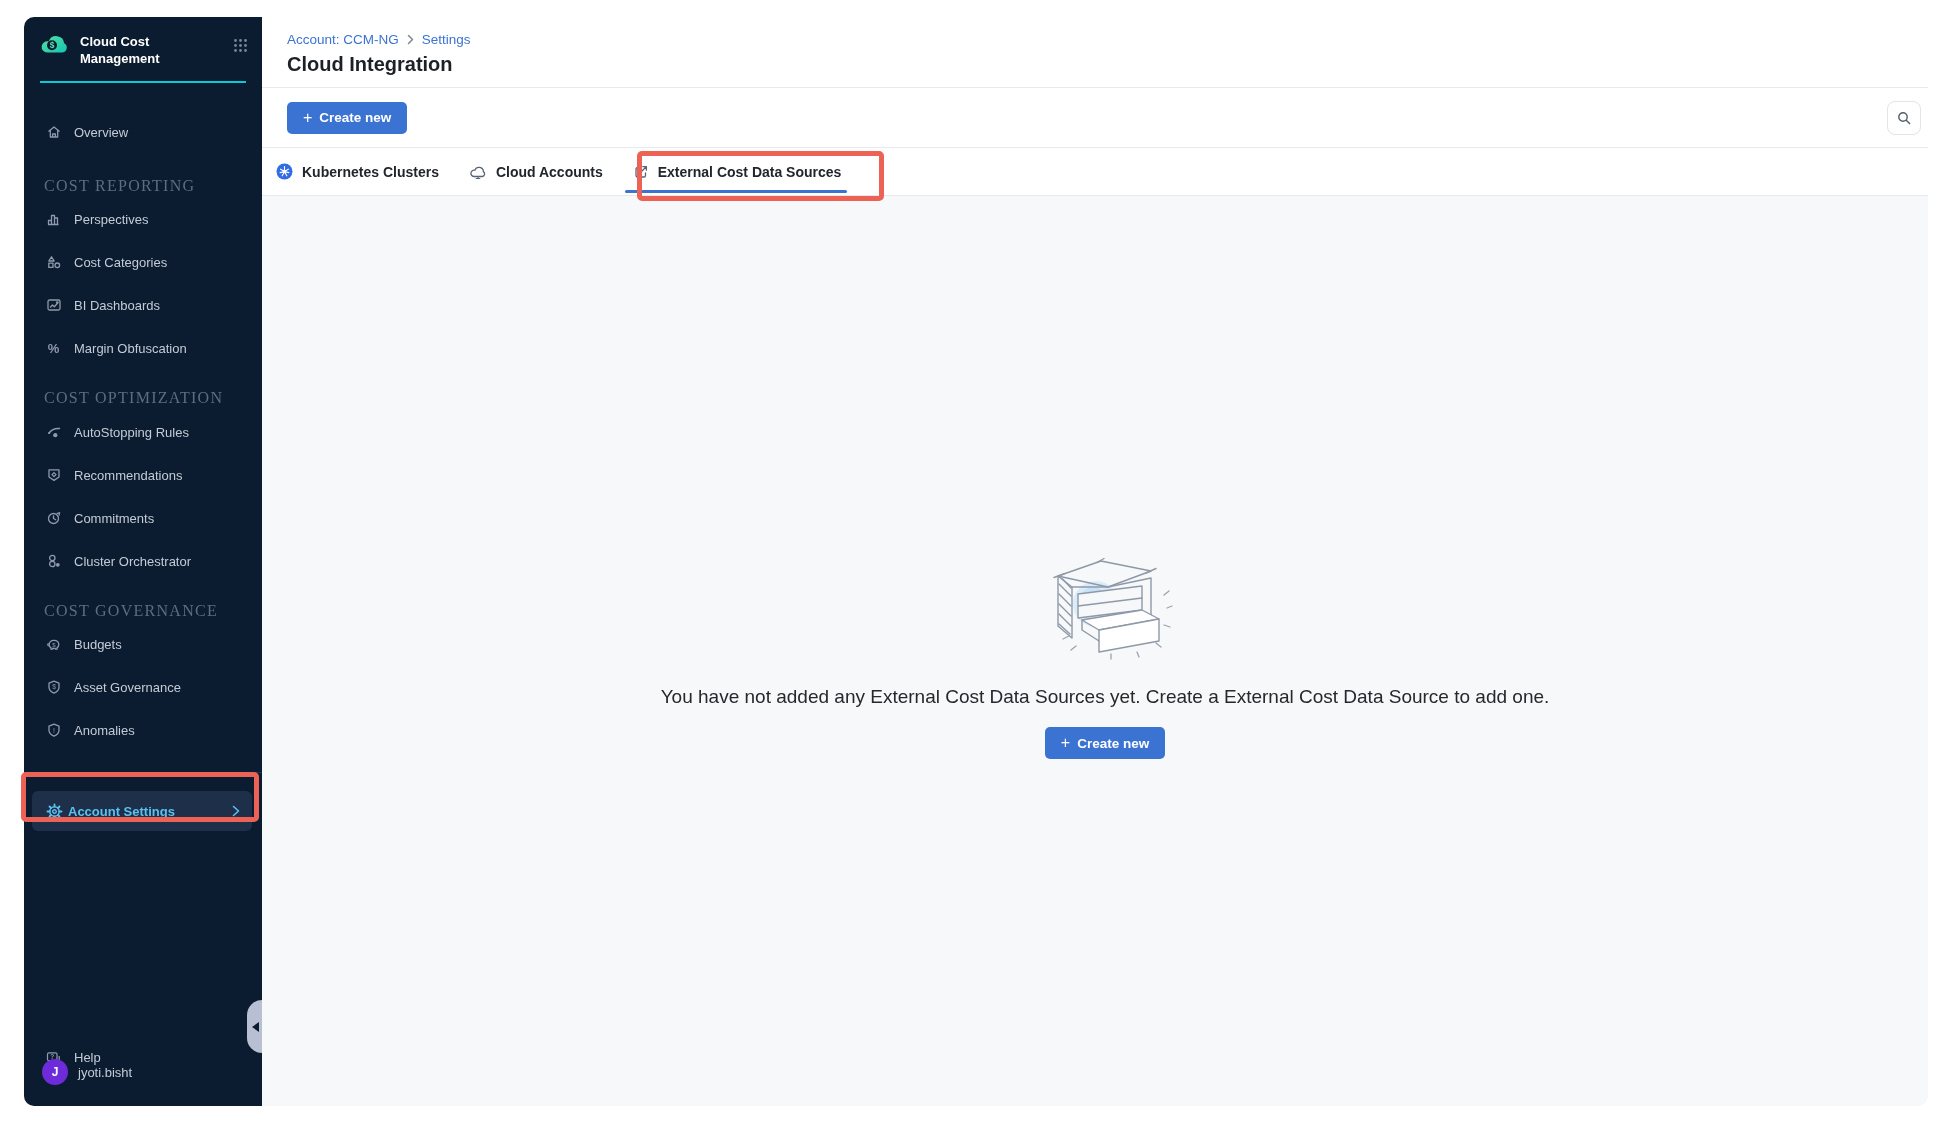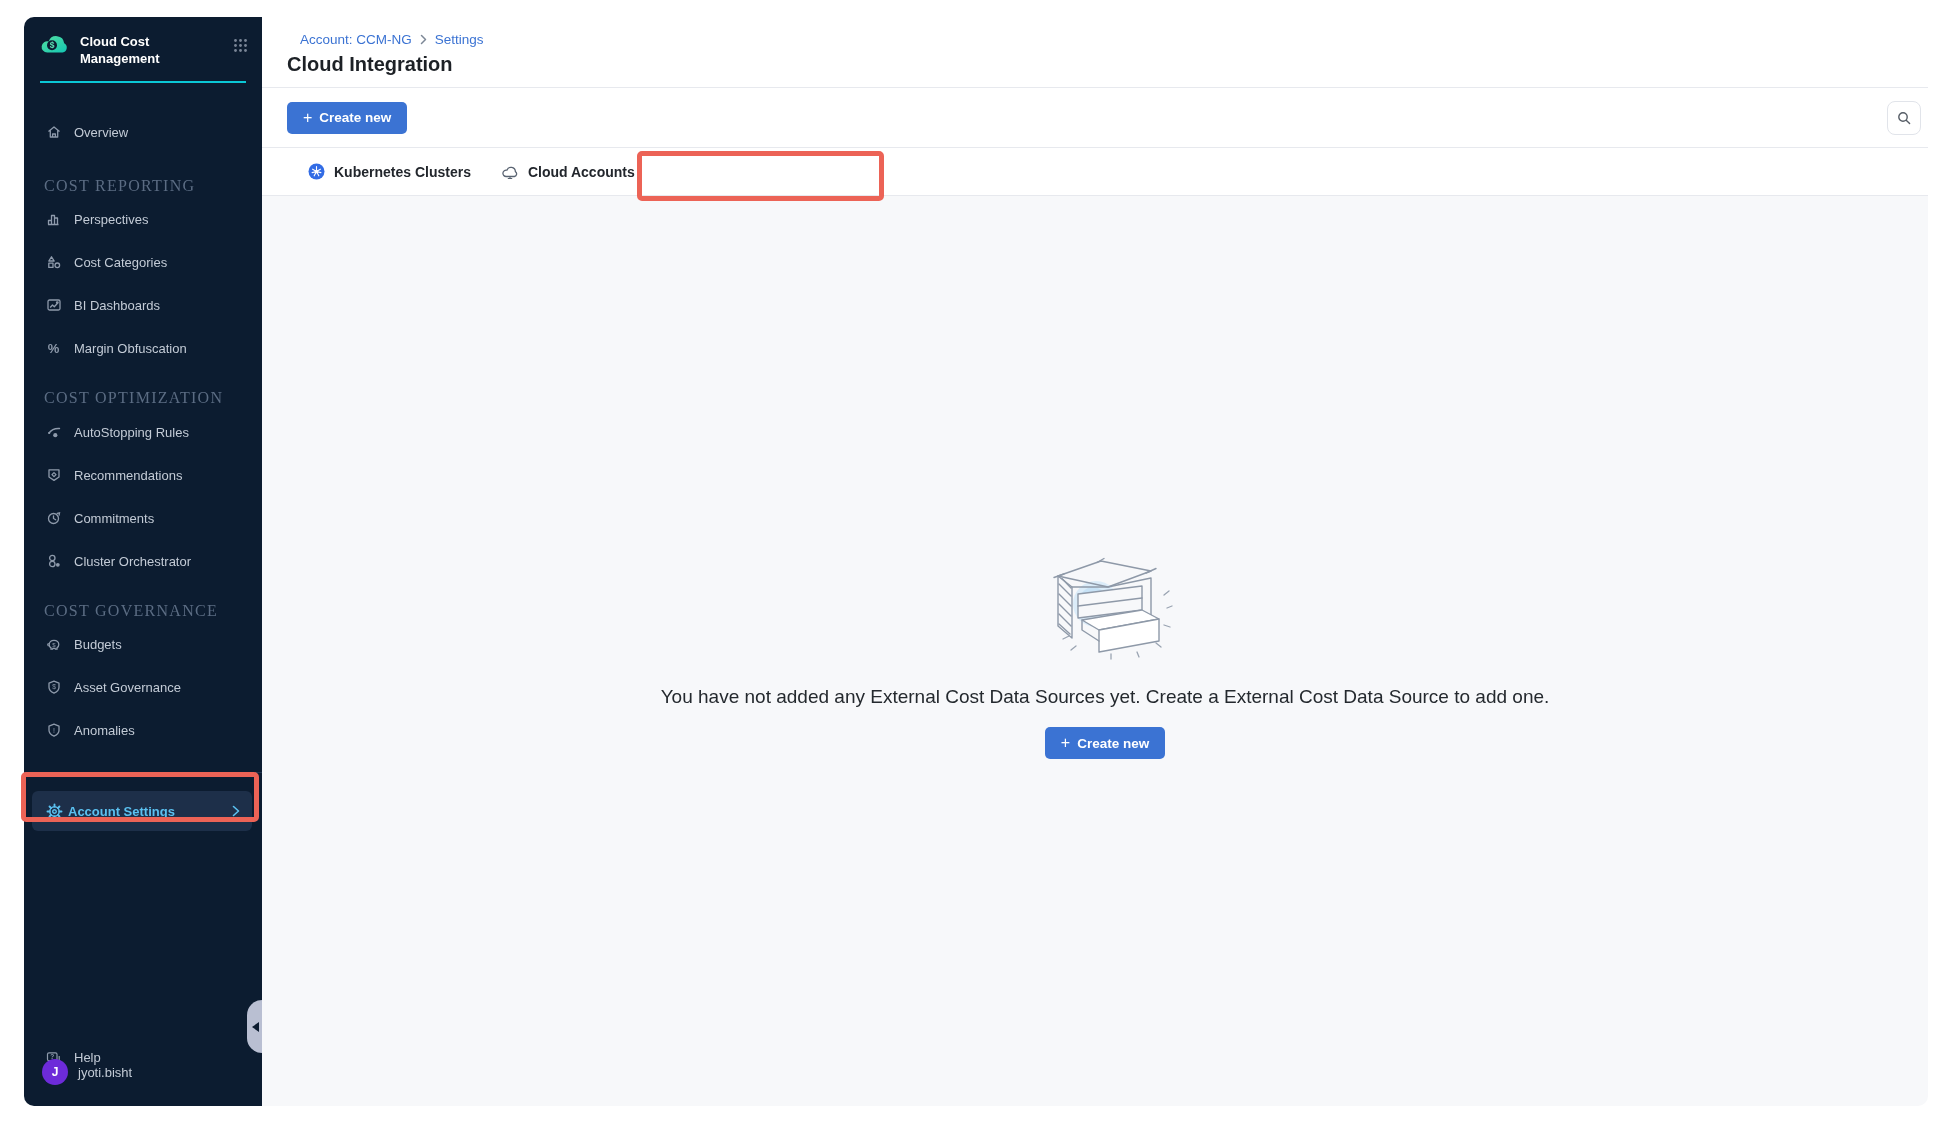--- a/index.html
+++ b/index.html
@@ -30,31 +30,31 @@
   .help-row { position:absolute; left:0; top:1032px; display:flex; align-items:center; gap:11px; padding-left:20px; font-size:13px; color:#c3cbd6; cursor:pointer; }
   .user-row { position:absolute; left:0; top:1042px; display:flex; align-items:center; gap:10px; padding-left:18px; font-size:13px; color:#c3cbd6; cursor:pointer; }
   .avatar { width:26px; height:26px; border-radius:50%; background:#6d2bd9; color:#fff; display:flex; align-items:center; justify-content:center; font-size:12px; font-weight:bold; }
 
   .collapse-handle { position:absolute; right:0; top:983px; width:15px; height:53px; background:#b9bfd2; border-radius:28px 0 0 28px; display:flex; align-items:center; justify-content:center; cursor:pointer; }
   .collapse-tri { width:0; height:0; border-top:5px solid transparent; border-bottom:5px solid transparent; border-right:7px solid #0c1c30; margin-left:2px; }
 
   
   .main { flex:1; background:#ffffff; display:flex; flex-direction:column; border-radius:0 10px 10px 0; position:relative; }
   .m-header { height:71px; border-bottom:1px solid #e7e9ee; padding:15px 0 0 25px; }
-  .breadcrumb { display:flex; align-items:center; gap:8px; font-size:13.5px; color:#3b73d3;margin-left:13px; }
+  .breadcrumb { display:flex; align-items:center; gap:8px; font-size:13.5px; color:#3b73d3; }
   .crumb { cursor:pointer; }
   .crumb-sep { color:#7c8796; font-size:13px; display:flex; }
   .page-title { margin-top:6px; font-size:20px; font-weight:bold; color:#1d2126; }
 
   .m-toolbar { height:60px; border-bottom:1px solid #e7e9ee; display:flex; align-items:center; padding:0 7px 0 25px; }
   .btn-primary { background:#3b73d3; color:#ffffff; border:none; height:32px; padding:0 16px; border-radius:5px; font-size:13.5px; font-weight:bold; font-family:"Liberation Sans", sans-serif; display:inline-flex; align-items:center; gap:7px; cursor:pointer; }
   .btn-primary .plus { font-size:16px; font-weight:normal; line-height:1; }
   .search-btn { margin-left:auto; width:34px; height:34px; background:#ffffff; border:1px solid #e1e4ea; border-radius:8px; display:flex; align-items:center; justify-content:center; cursor:pointer; }
 
-  .m-tabs { height:48px; flex:none; display:flex; align-items:center; gap:30px; padding-left:46px; border-bottom:1px solid #e7e9ee; background:#ffffff; }
+  .m-tabs { height:48px; flex:none; display:flex; align-items:center; gap:30px; padding-left:14px; border-bottom:1px solid #e7e9ee; background:#ffffff; }
   .tab { position:relative; height:100%; display:flex; align-items:center; gap:9px; font-size:14px; font-weight:bold; color:#22262c; cursor:pointer; white-space:nowrap; }
   .tab.active::after { content:""; position:absolute; left:-8px; right:-6px; bottom:2px; height:3px; background:#3b73d3; border-radius:2px; }
 
   .content { flex:1; background:#f7f8fa; border-radius:0 0 10px 0; display:flex; flex-direction:column; align-items:center; padding-left:20px; }
   .empty-illustration { margin-top:352px; }
   .empty-msg { margin-top:26px; font-size:19px; color:#24292e; }
   .empty-btn { margin-top:19px; }
 
   
   .annotation-box { position:absolute; border:5px solid #ec6356; border-radius:5px; pointer-events:none; z-index:20; }
@@ -305,20 +305,29 @@
       </div>
       <div class="tab">
         <span>
           <svg width="18" height="16" viewBox="0 0 18 16" stroke="#5a6472" fill="none" stroke-width="1.3" stroke-linejoin="round">
             <path d="M5.2 12.5 a3.2 3.2 0 1 1 0.7-6.3 A4.4 4.4 0 0 1 14.4 7.6 a2.7 2.7 0 0 1-0.9 4.9 Z"></path>
             <path d="M9 12.5 v2 M6.8 14.5 h4.4" stroke-width="1.1"></path>
           </svg>
         </span>
         <span>Cloud Accounts</span>
       </div>
+      <div class="tab active">
+        <span>
+          <svg width="16" height="16" viewBox="0 0 16 16" stroke="#5a6472" fill="none" stroke-width="1.3" stroke-linecap="round" stroke-linejoin="round">
+            <path d="M7 3.5 H4.6 A1.6 1.6 0 0 0 3 5.1 v6.3 A1.6 1.6 0 0 0 4.6 13 h6.3 A1.6 1.6 0 0 0 12.5 11.4 V9"></path>
+            <path d="M8.5 7.5 L13.2 2.8 M9.8 2.6 h3.6 v3.6"></path>
+          </svg>
+        </span>
+        <span>External Cost Data Sources</span>
+      </div>
     </div>
 
     <div class="content">
       <div class="empty-illustration">
         <svg width="135" height="112" viewBox="0 0 135 112">
           <circle cx="58" cy="56" r="23" fill="#d6eaf8" opacity="0.85"></circle>
           <circle cx="55" cy="52" r="13" fill="#c2e0f5" opacity="0.8"></circle>
           <g stroke="#8e99a8" fill="none" stroke-width="1.4" stroke-linecap="round" stroke-linejoin="round">
 
             <path d="M20 28 L63 13 L113 23 L70 39 Z"></path>

